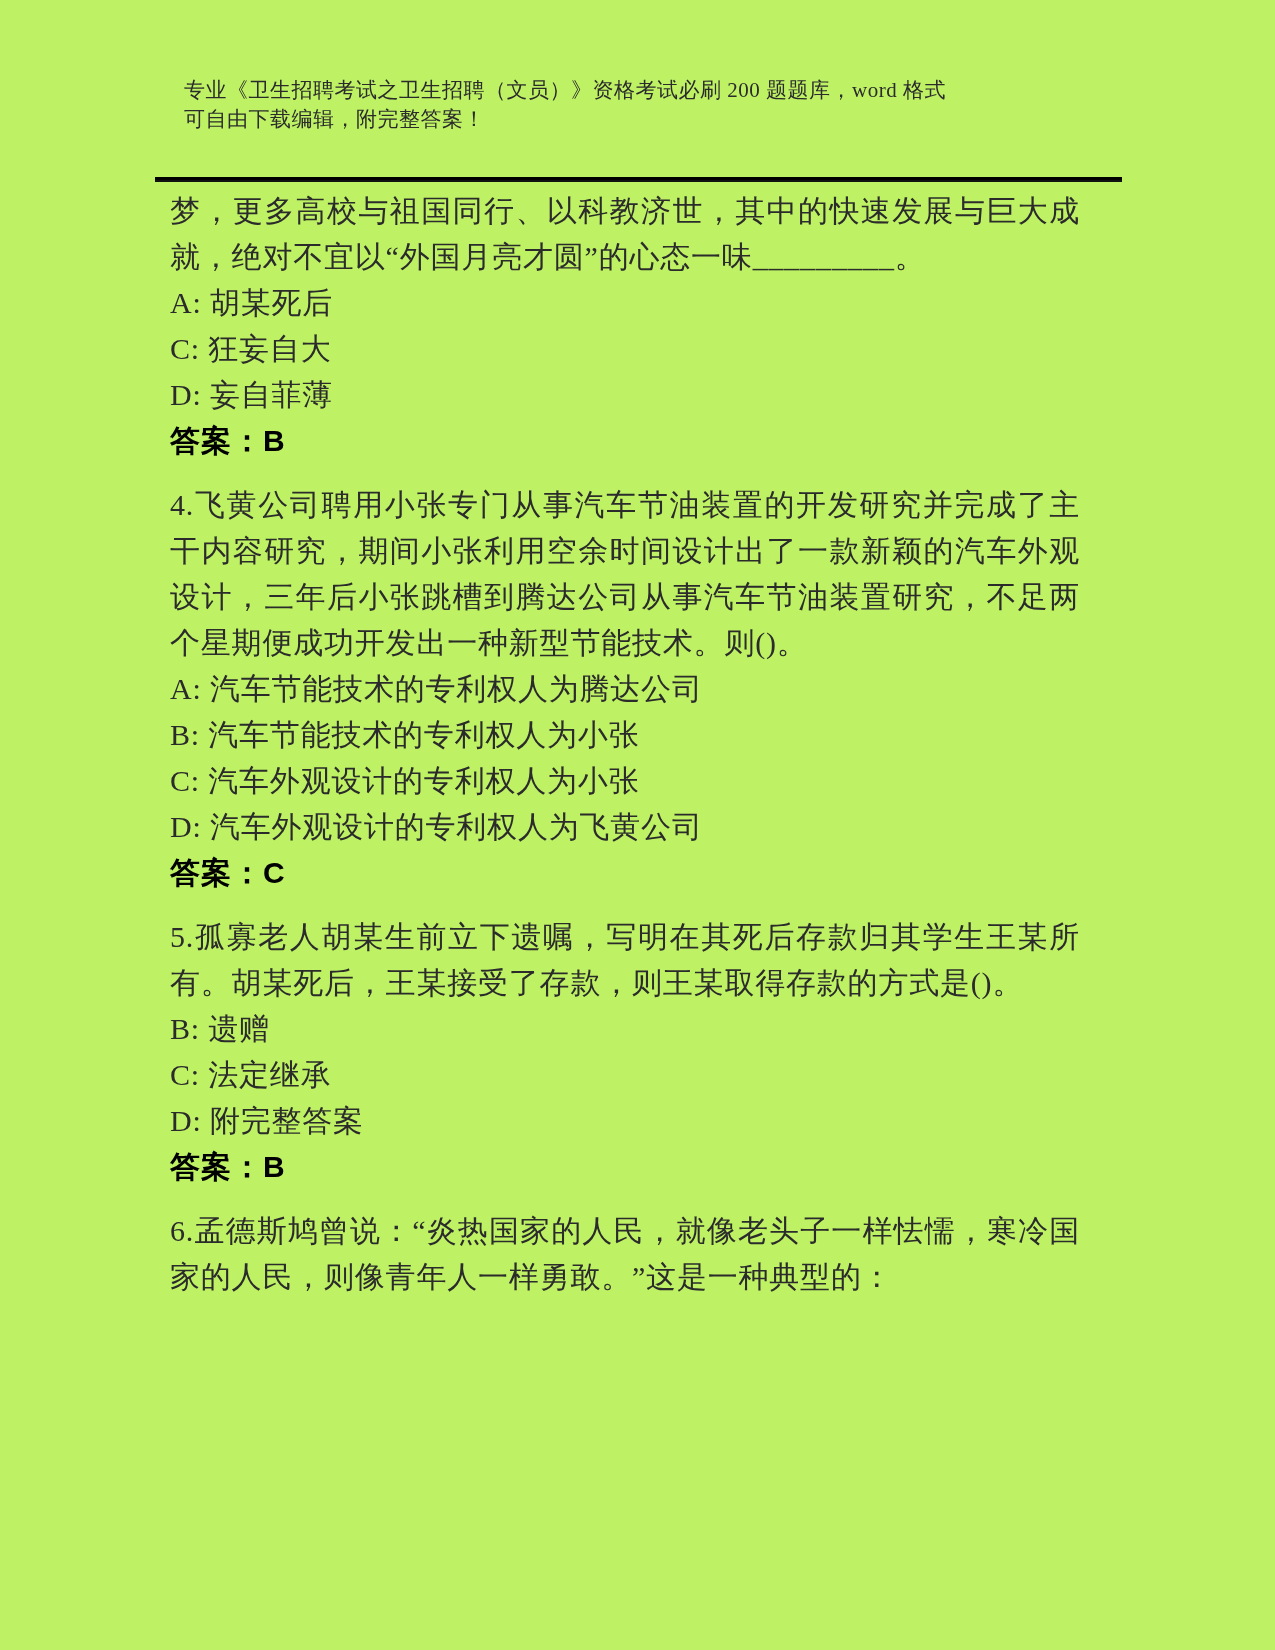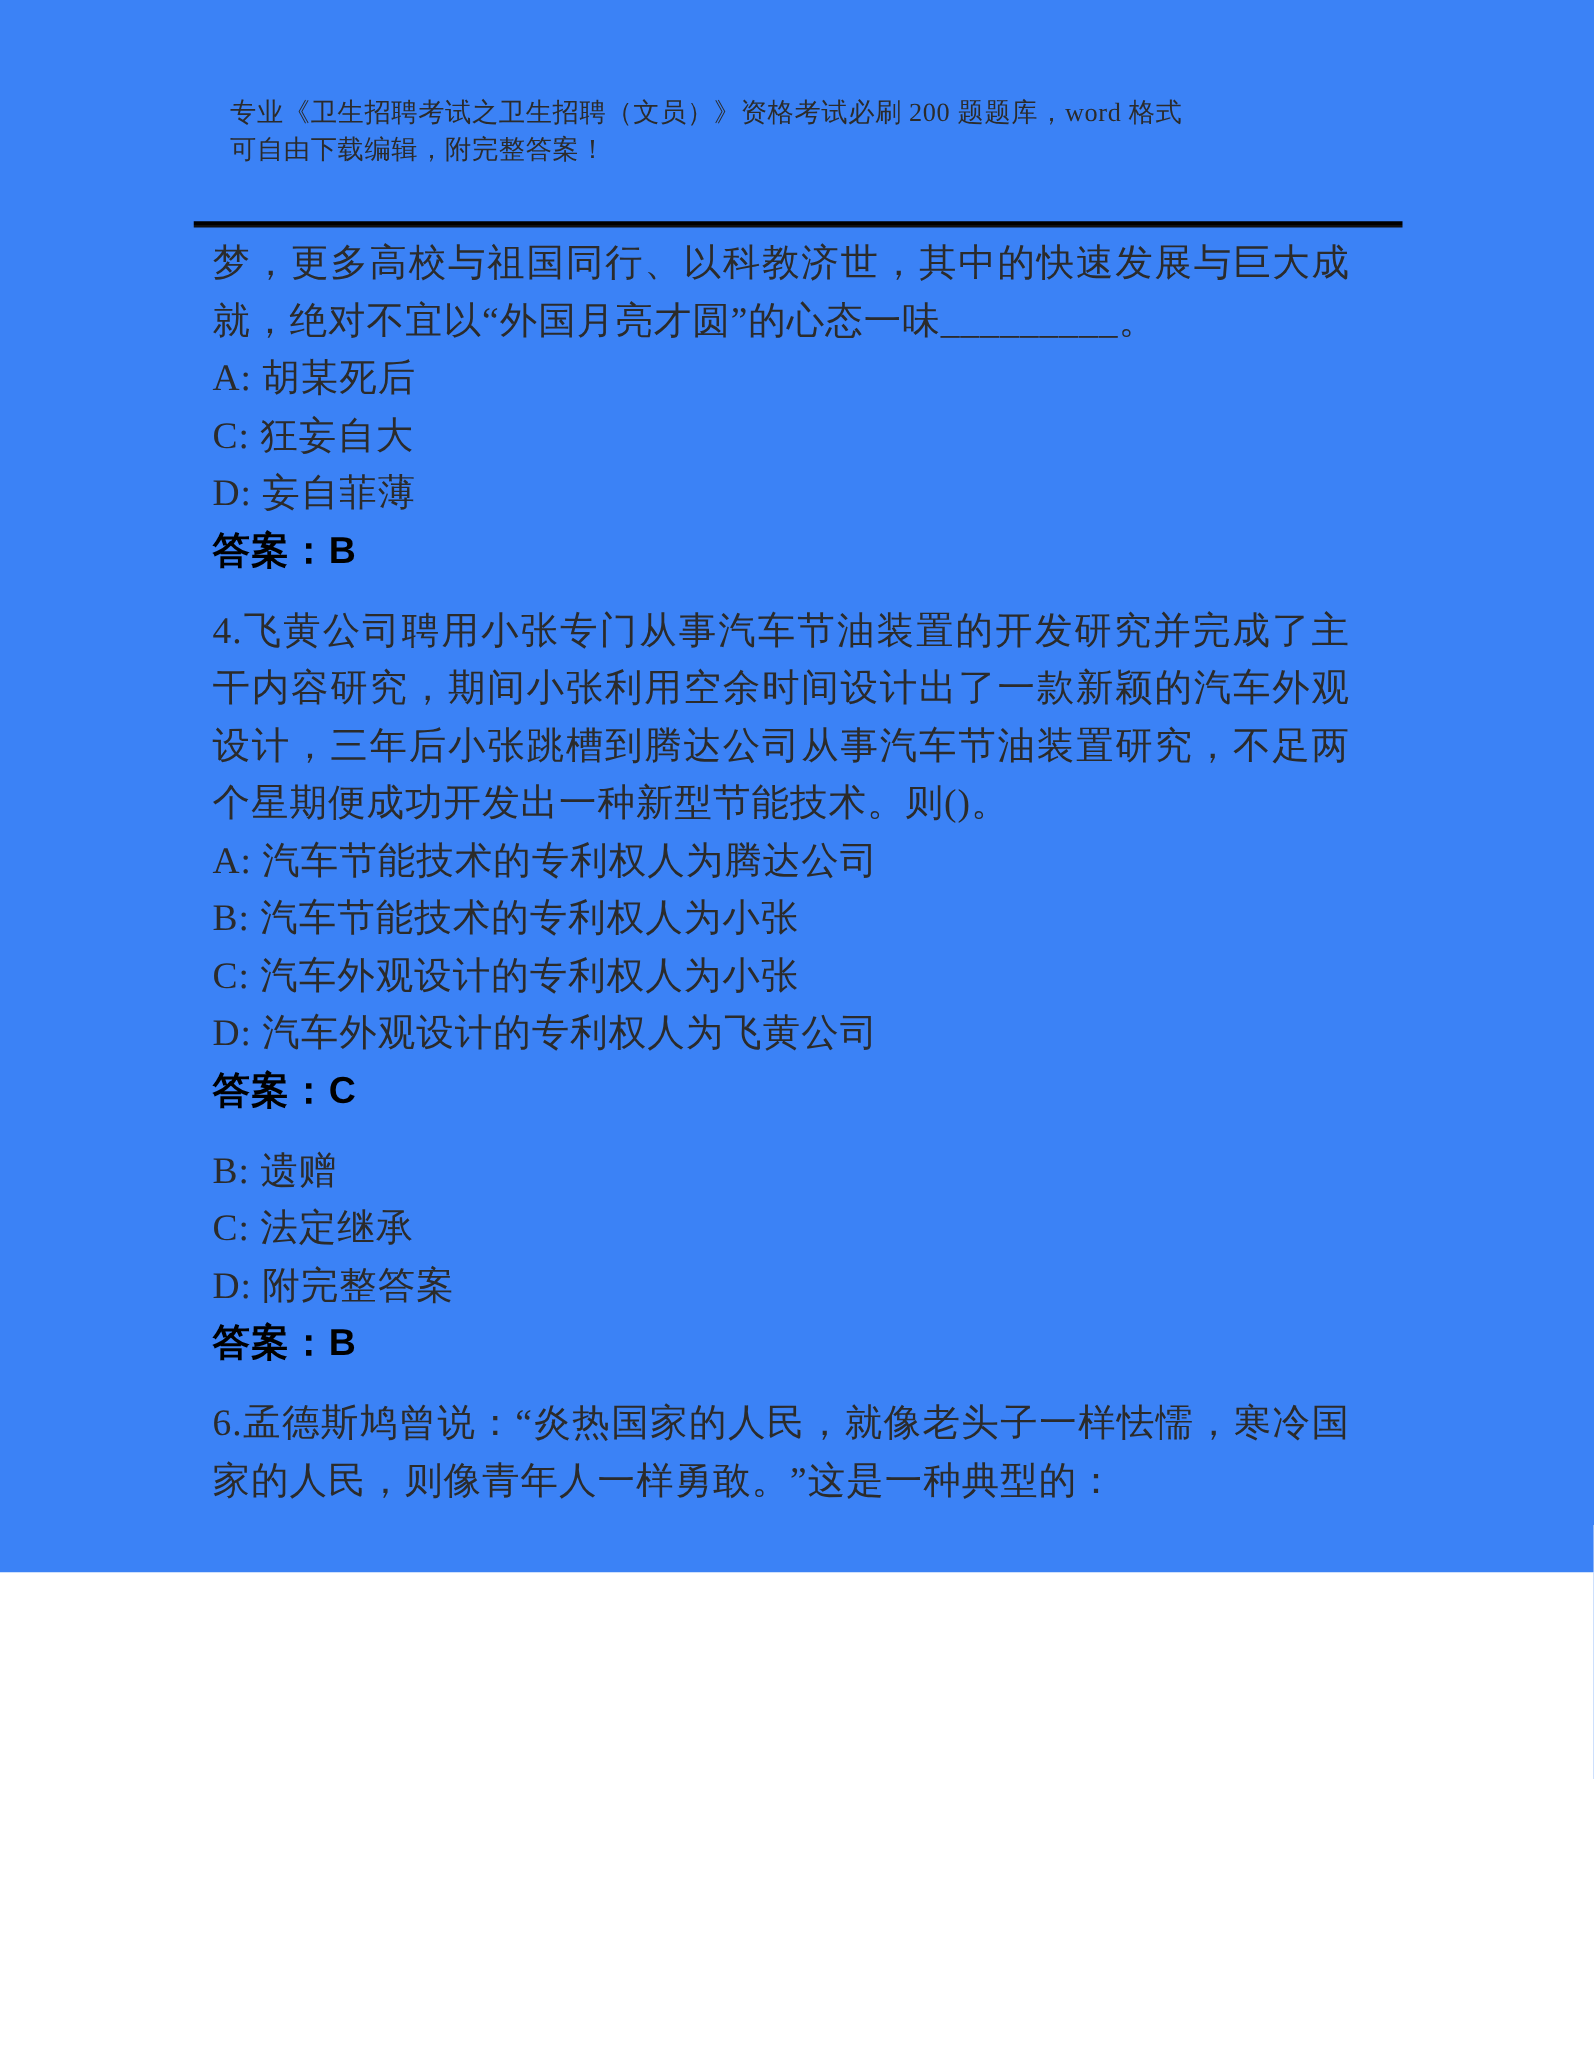--- a/index.html
+++ b/index.html
@@ -1,21 +1,21 @@
 <!DOCTYPE html>
 <html><head>
 <meta charset="utf-8">
 <style>
   * { margin: 0; padding: 0; box-sizing: border-box; }
   html, body { background: #ffffff; }
   .page {
     position: relative;
     width: 1275px;
-    height: 1258px;
-    background: #3b82f6;
+    height: 1650px;
+    background: #bef264;
     overflow: hidden;
     font-family: "Liberation Serif", serif;
   }
   .doc-header {
     position: absolute;
     left: 184px;
     top: 76px;
     width: 960px;
     font-size: 21px;
     line-height: 29px;
@@ -81,20 +81,21 @@
     <section class="qa">
       <p class="q-text">4.飞黄公司聘用小张专门从事汽车节油装置的开发研究并完成了主干内容研究，期间小张利用空余时间设计出了一款新颖的汽车外观设计，三年后小张跳槽到腾达公司从事汽车节油装置研究，不足两个星期便成功开发出一种新型节能技术。则()。</p>
       <div class="opt">A: 汽车节能技术的专利权人为腾达公司</div>
       <div class="opt">B: 汽车节能技术的专利权人为小张</div>
       <div class="opt">C: 汽车外观设计的专利权人为小张</div>
       <div class="opt">D: 汽车外观设计的专利权人为飞黄公司</div>
       <div class="answer">答案：C</div>
     </section>
 
     <section class="qa">
+      <p class="q-text">5.孤寡老人胡某生前立下遗嘱，写明在其死后存款归其学生王某所有。胡某死后，王某接受了存款，则王某取得存款的方式是()。</p>
       <div class="opt">B: 遗赠</div>
       <div class="opt">C: 法定继承</div>
       <div class="opt">D: 附完整答案</div>
       <div class="answer">答案：B</div>
     </section>
 
     <section class="qa">
       <p class="q-text">6.孟德斯鸠曾说：“炎热国家的人民，就像老头子一样怯懦，寒冷国家的人民，则像青年人一样勇敢。”这是一种典型的：</p>
     </section>
 

